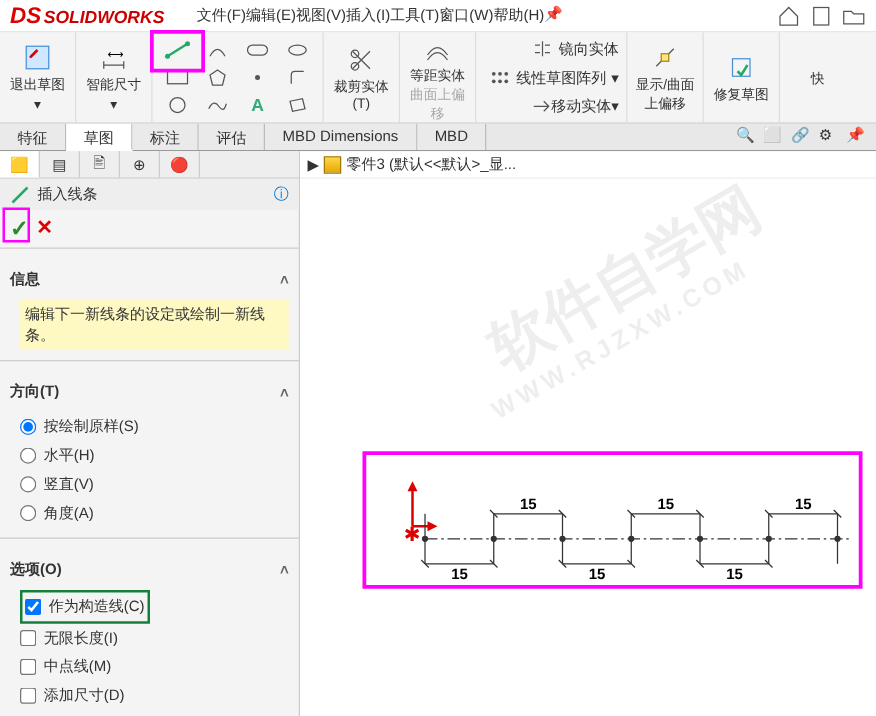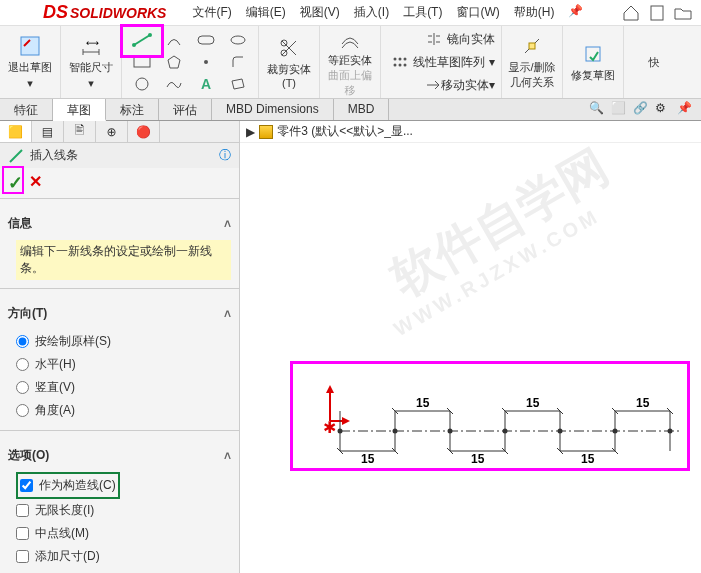--- a/index.html
+++ b/index.html
@@ -1,22 +1,22 @@
 <!DOCTYPE html>
 <html><head>
 <meta charset="utf-8">
 <style>
   * { box-sizing: border-box; margin: 0; padding: 0; font-family: "Microsoft YaHei", Arial, sans-serif; }
   body { width: 701px; height: 573px; background: #fff; font-size: 12px; color: #333; overflow: hidden; }
 
   
-  .titlebar { height: 26px; display: flex; align-items: center; background: #fff; border-bottom: 1px solid #e0e0e0; padding-left: 35px; }
+  .titlebar { height: 26px; display: flex; align-items: center; background: #fff; border-bottom: 1px solid #e0e0e0; }
   .logo { display: flex; align-items: center; padding: 0 8px; color: #c00; font-weight: bold; font-style: italic; font-size: 14px; }
   .logo-ds { color: #d00; font-size: 18px; font-weight: bold; margin-right: 2px; }
-  .menus { display: flex; gap: 14px; margin-left: 18px; }
+  .menus { display: flex; margin-left: 18px; }
   .menu-item { cursor: pointer; }
   .title-right { margin-left: auto; display: flex; gap: 6px; padding-right: 8px; }
   .title-icon { width: 20px; height: 20px; display: flex; align-items: center; justify-content: center; }
 
   
   .ribbon { height: 73px; background: #f4f4f4; border-bottom: 1px solid #ccc; display: flex; align-items: stretch; }
   .rgroup { border-right: 1px solid #ddd; padding: 2px 6px; display: flex; flex-direction: column; align-items: center; justify-content: center; position: relative; }
   .rgroup-row { display: flex; gap: 4px; align-items: center; }
   .big-btn { display: flex; flex-direction: column; align-items: center; justify-content: center; width: 48px; gap: 2px; cursor: pointer; font-size: 11px; text-align: center; }
   .big-icon { width: 24px; height: 24px; display: flex; align-items: center; justify-content: center; }
@@ -259,21 +259,21 @@
     </div>
   </div>
   <div class="rgroup">
     <div class="big-btn">
       <div class="big-icon">
           <svg width="22" height="22">
             <line x1="4" y1="18" x2="18" y2="4" stroke="#555"></line>
             <rect x="8" y="8" width="6" height="6" fill="#ffe680" stroke="#a80"></rect>
           </svg>
         </div>
-      <span>显示/删除几何关系</span>
+      <span>显示/曲面上偏移</span>
     </div>
   </div>
   <div class="rgroup">
     <div class="big-btn">
       <div class="big-icon">
           <svg width="22" height="22">
             <rect x="4" y="4" width="14" height="14" fill="none" stroke="#4a90d9"></rect>
             <path d="M8 14l3 3 5-8" stroke="#2a6" fill="none" stroke-width="2"></path>
           </svg>
         </div>

